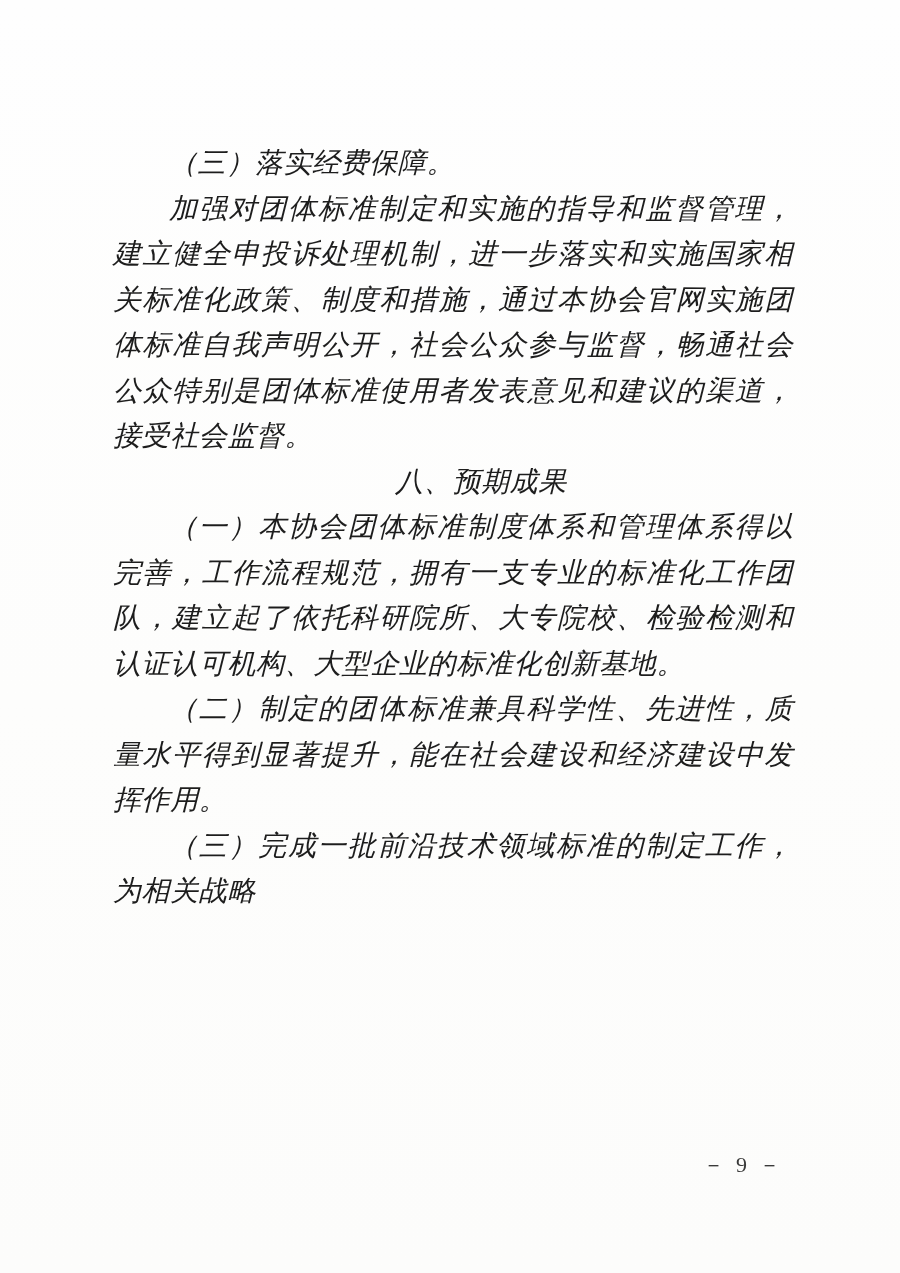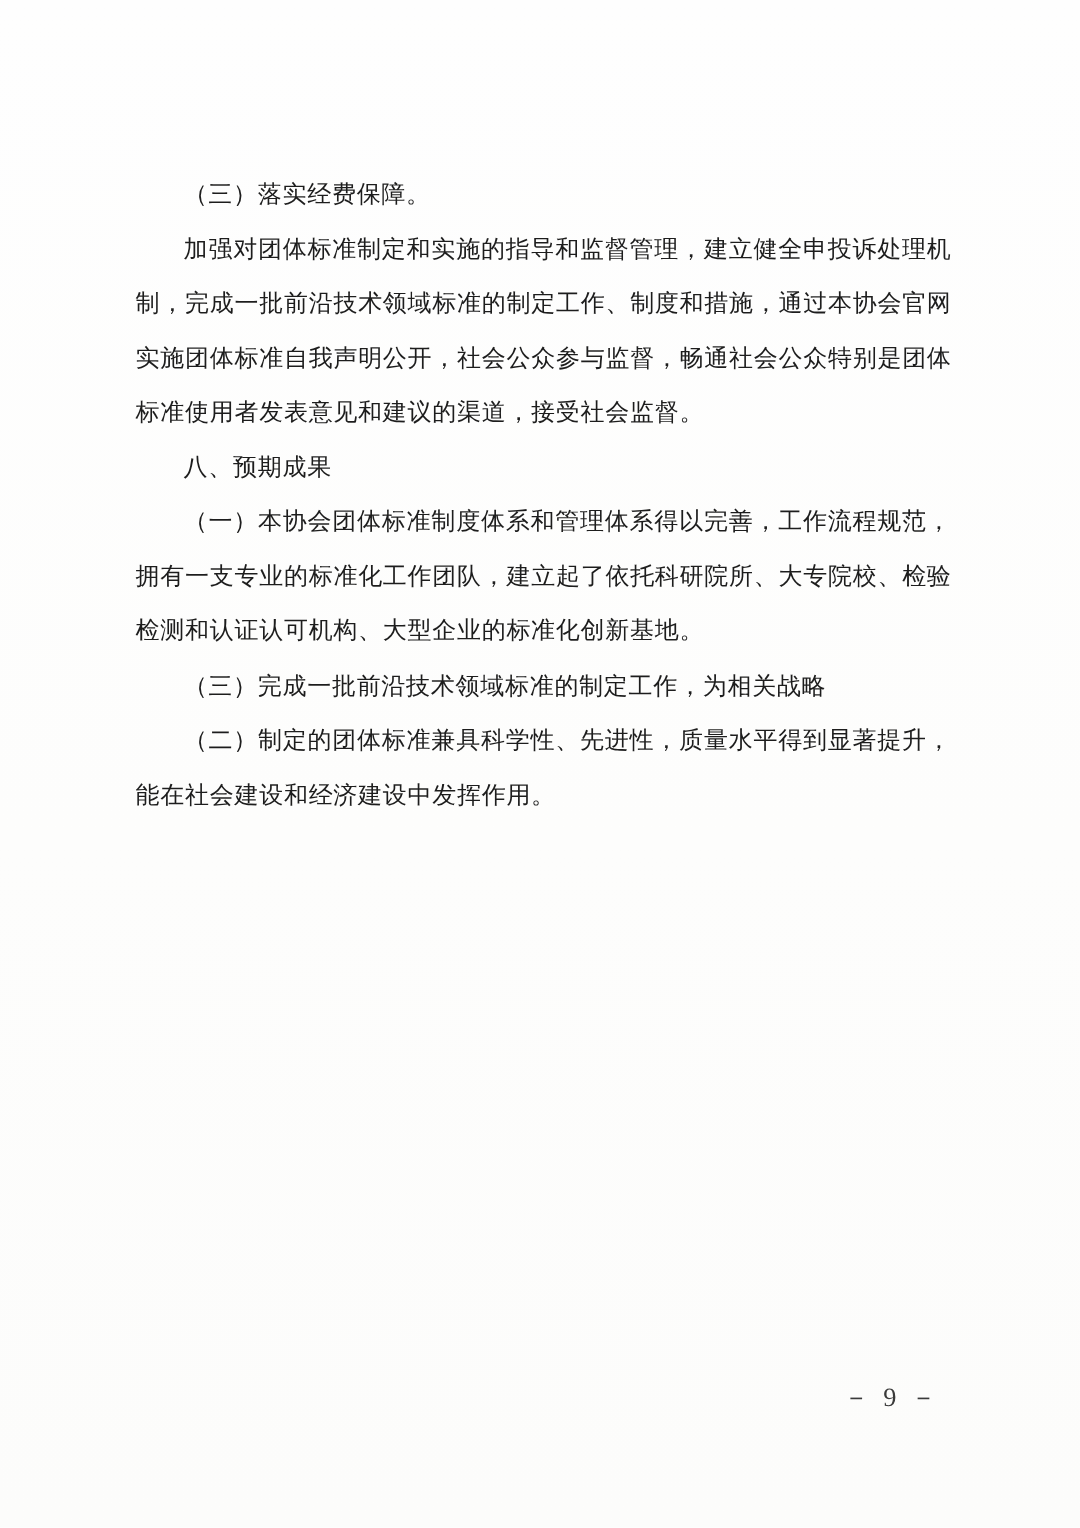--- a/index.html
+++ b/index.html
@@ -23,39 +23,41 @@
   }
   .content {
     position: absolute;
     left: 113px;
     top: 140px;
     width: 680px;
   }
   .content p,
   .content h2 {
     margin: 0;
-    font-size: 20px;
+    font-size: 28px;
     line-height: 45.5px;
     font-weight: normal;
     text-indent: 2em;
     letter-spacing: 0.6px;
+    font-style: italic;
   }
   .content p.body-para {
     text-align: justify;
     text-justify: inter-ideograph;
   }
   .hd-serif {
     font-weight: bold;
     font-size: 26px;
   }
   .hd-sans {
     font-family: "Liberation Sans", sans-serif;
     font-weight: bold;
     font-size: 26px;
     letter-spacing: 1px;
+    text-align: center;
   }
   .page-number {
     position: absolute;
     top: 1150px;
     left: 698px;
     width: 90px;
     text-align: center;
     font-size: 22px;
     letter-spacing: 3px;
     color: #3a3a3a;
@@ -66,27 +68,27 @@
 <body>
 
 <div class="page">
 
   <div class="content">
 
     <h2 class="hd-serif">（三）落实经费保障。</h2>
 
 
 
-    <p class="body-para">加强对团体标准制定和实施的指导和监督管理，建立健全申投诉处理机制，完成一批前沿技术领域标准的制定工作、制度和措施，通过本协会官网实施团体标准自我声明公开，社会公众参与监督，畅通社会公众特别是团体标准使用者发表意见和建议的渠道，接受社会监督。</p>
+    <p class="body-para">加强对团体标准制定和实施的指导和监督管理，建立健全申投诉处理机制，进一步落实和实施国家相关标准化政策、制度和措施，通过本协会官网实施团体标准自我声明公开，社会公众参与监督，畅通社会公众特别是团体标准使用者发表意见和建议的渠道，接受社会监督。</p>
 
     <h2 class="hd-sans">八、预期成果</h2>
 
     <p class="body-para">（一）本协会团体标准制度体系和管理体系得以完善，工作流程规范，拥有一支专业的标准化工作团队，建立起了依托科研院所、大专院校、检验检测和认证认可机构、大型企业的标准化创新基地。</p>
 
+    <p class="body-para">（二）制定的团体标准兼具科学性、先进性，质量水平得到显著提升，能在社会建设和经济建设中发挥作用。</p>
+
     <p class="body-para">（三）完成一批前沿技术领域标准的制定工作，为相关战略</p>
-
-    <p class="body-para">（二）制定的团体标准兼具科学性、先进性，质量水平得到显著提升，能在社会建设和经济建设中发挥作用。</p>
 
   </div>
 
   <div class="page-number">－ 9 －</div>
 
 </div>
 
 </body></html>

